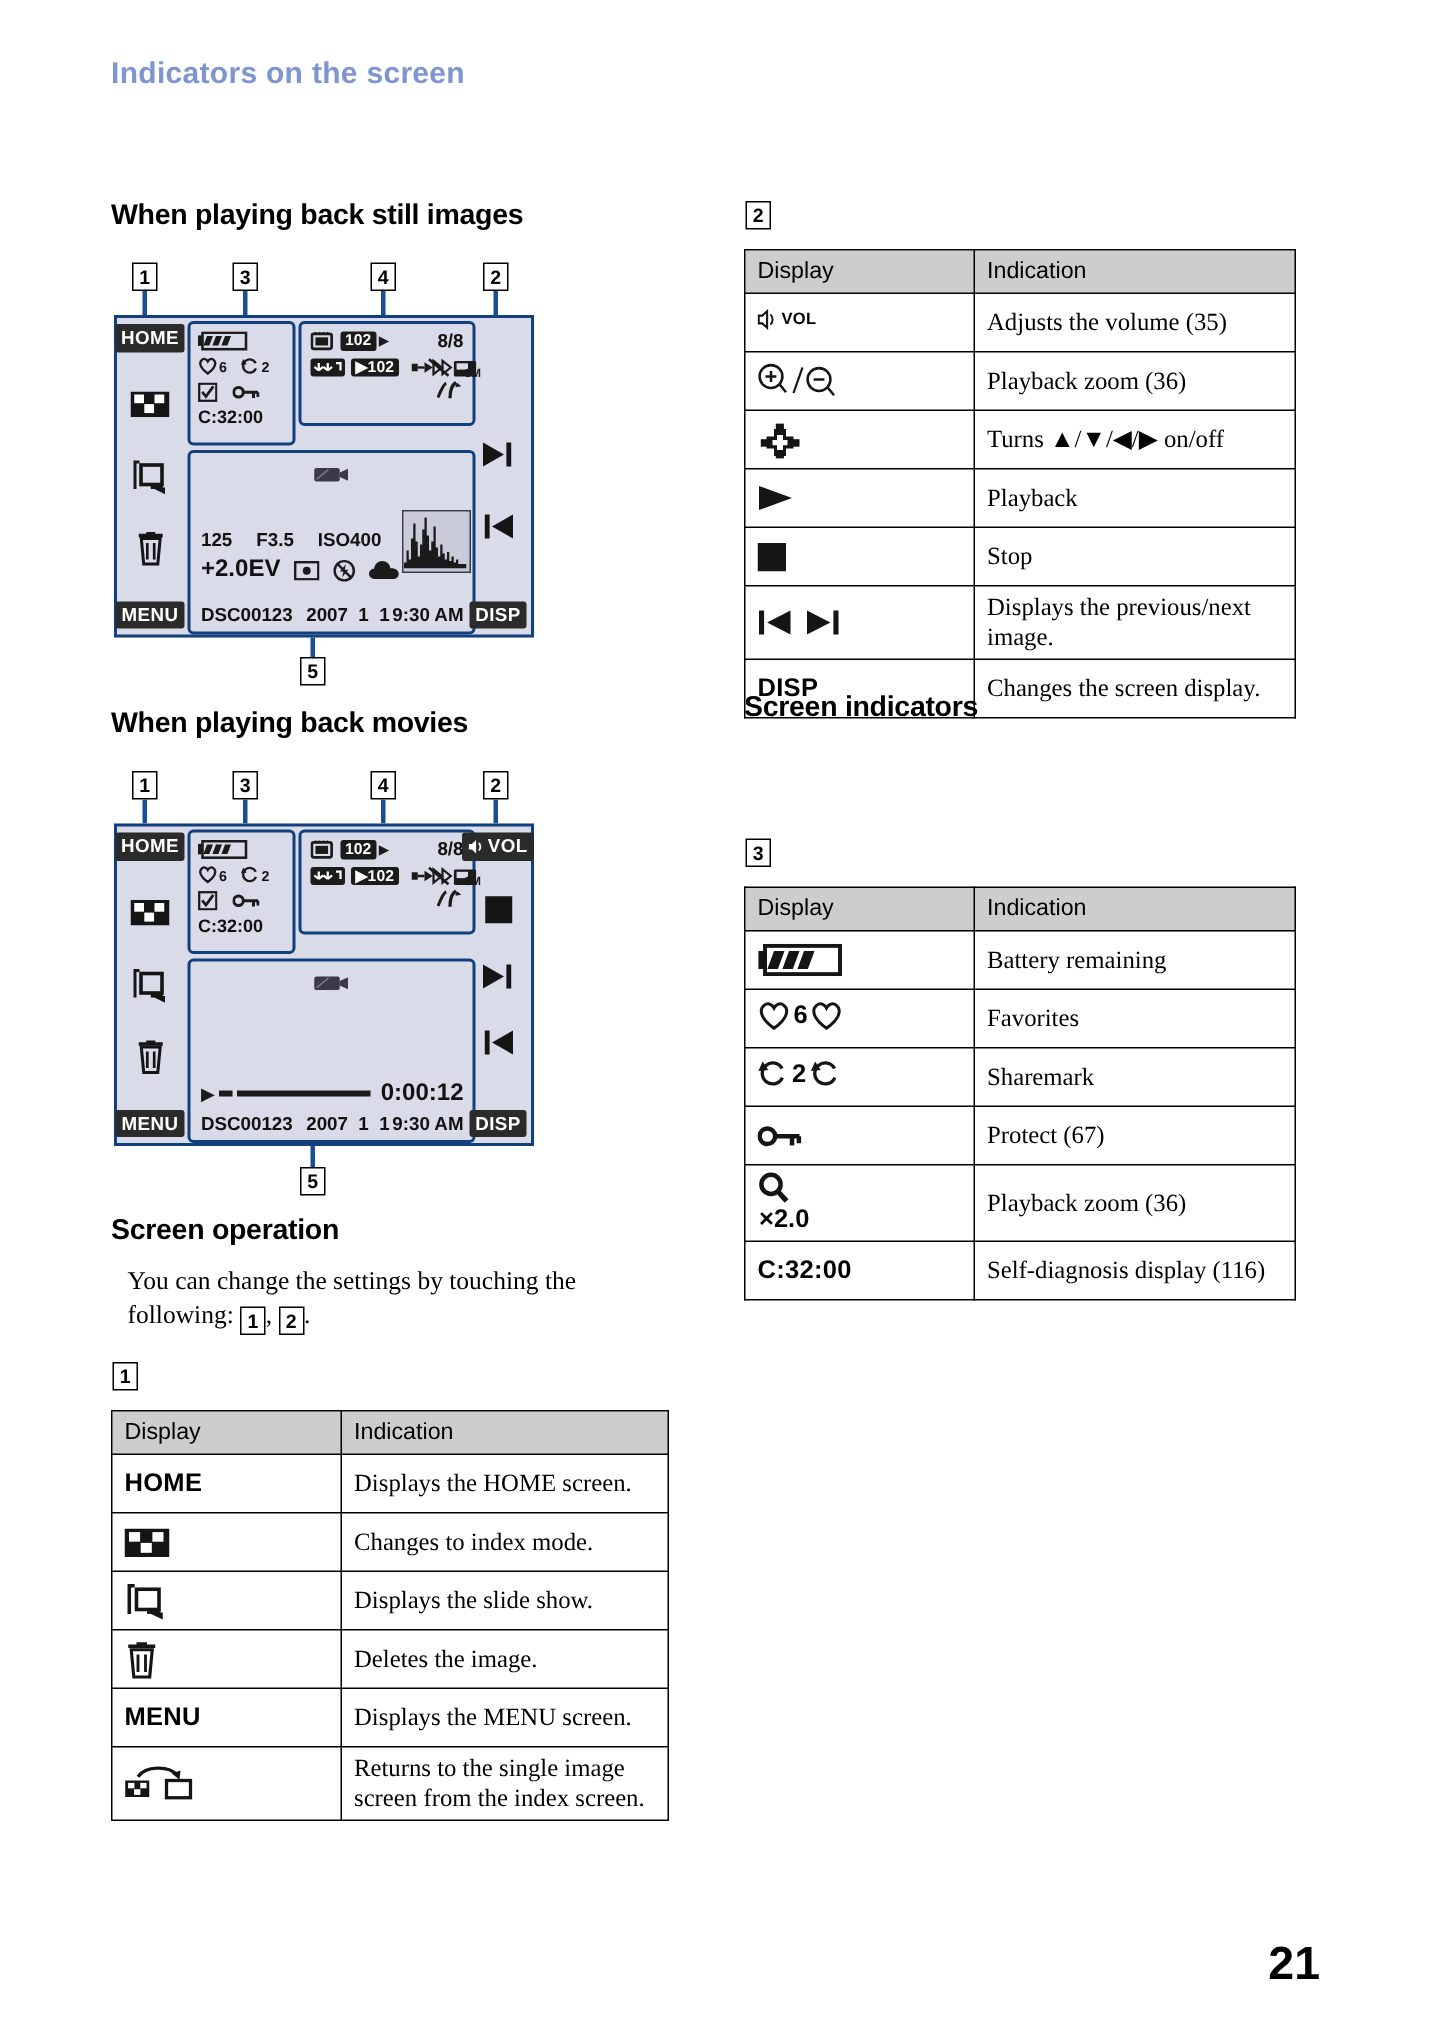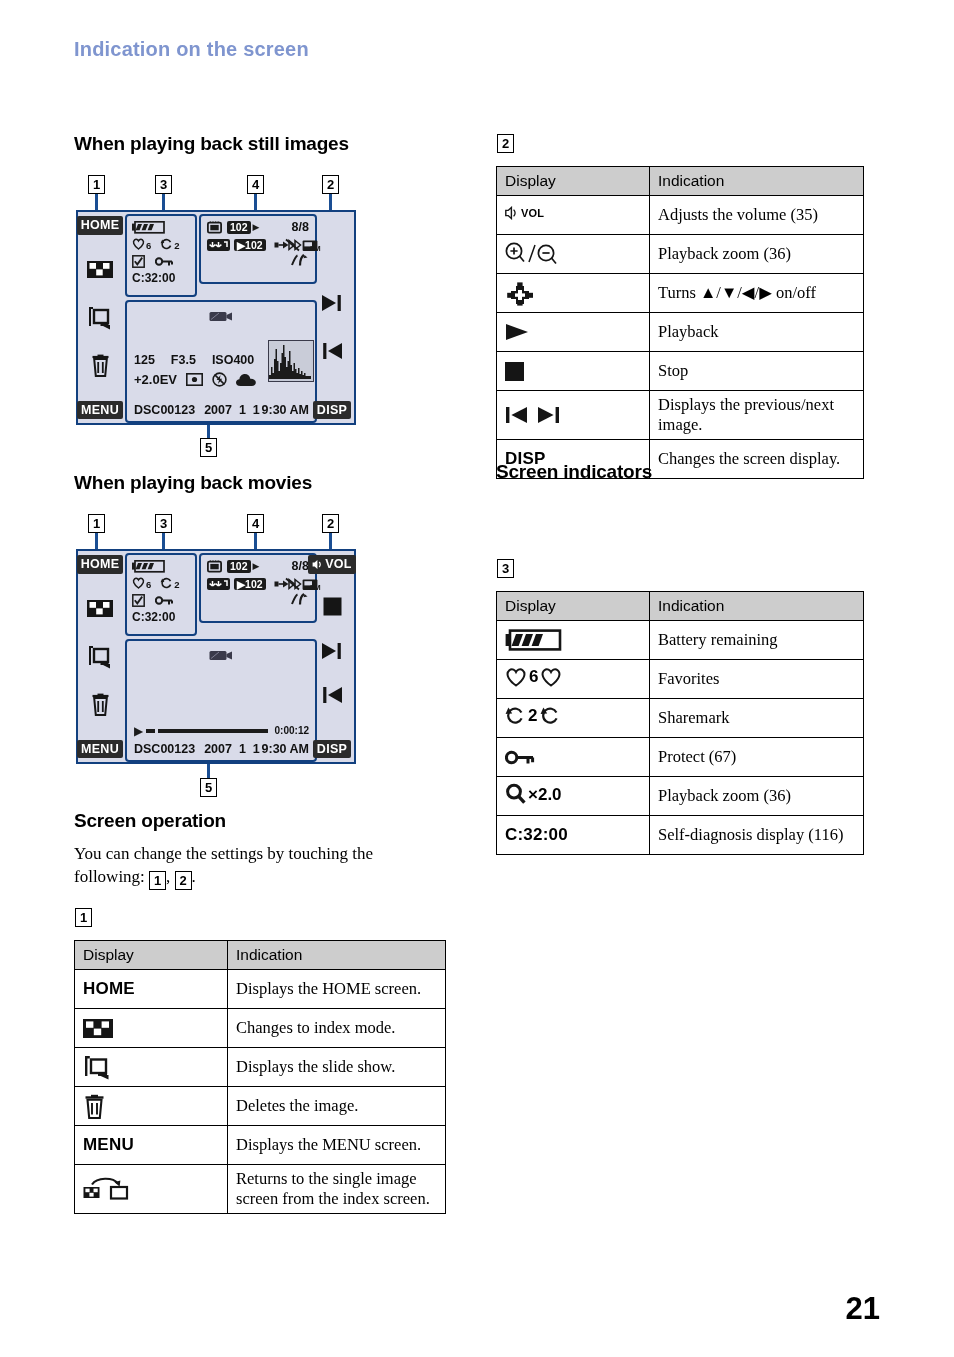--- a/index.html
+++ b/index.html
@@ -99,21 +99,21 @@
     font-family:"Liberation Sans", sans-serif;
     font-weight:bold;font-size:31px;color:#000;
   }
   svg{display:block;}
 </style>
 </head>
 <body>
 
 <div class="page">
 
-  <div class="chapter-title">Indication on the screen</div>
+  <div class="chapter-title">Indicators on the screen</div>
 
   <div class="h2" style="position:absolute;left:74px;top:133px;">When playing back still images</div>
 
   <div class="numbox abs" style="left:88px;top:175px;">1</div>
   <div class="lead" style="left:95px;top:194px;height:16px;"></div>
 
   <div class="numbox abs" style="left:155px;top:175px;">3</div>
   <div class="lead" style="left:162px;top:194px;height:16px;"></div>
 
   <div class="numbox abs" style="left:247px;top:175px;">4</div>
@@ -260,21 +260,21 @@
           <rect width="42" height="38" fill="#c9ccd8"></rect>
           <path d="M0 38 L0 34 L2 34 L2 26 L3.5 26 L3.5 32 L5 32 L5 18 L6.5 18 L6.5 8 L8 8 L8 20 L9.5 20 L9.5 30 L11 30 L11 22 L12.5 22 L12.5 12 L14 12 L14 4 L15.5 4 L15.5 16 L17 16 L17 26 L18.5 26 L18.5 20 L20 20 L20 10 L21.5 10 L21.5 24 L23 24 L23 30 L24.5 30 L24.5 22 L26 22 L26 28 L27.5 28 L27.5 32 L29 32 L29 27 L30.5 27 L30.5 33 L32 33 L32 30 L33.5 30 L33.5 34 L35 34 L35 32 L36.5 32 L36.5 35 L42 35 L42 38 Z" fill="#1b1b1b"></path>
         </svg>
       </div>
       <div class="lcdtxt" style="position:absolute;left:7px;top:52px;font-size:12.5px;display:flex;gap:16px;">
         <span>125</span>
         <span>F3.5</span>
         <span>ISO400</span>
       </div>
       <div style="position:absolute;left:7px;top:70px;display:flex;align-items:center;gap:9px;">
-        <span class="lcdtxt" style="font-size:13px;">+2.0EV</span>
+        <span class="lcdtxt" style="font-size:16px;">+2.0EV</span>
         <span>
           <svg width="17" height="13" viewBox="0 0 17 13">
               <rect x="0.8" y="0.8" width="15.4" height="11.4" fill="none" stroke="#1b1b1b" stroke-width="1.6"></rect>
               <circle cx="8.5" cy="6.5" r="2.6" fill="#1b1b1b"></circle>
             </svg>
         </span>
         <span>
           <svg width="15" height="15" viewBox="0 0 15 15">
               <circle cx="7.5" cy="7.5" r="6.4" fill="none" stroke="#1b1b1b" stroke-width="1.6"></circle>
               <path d="M8.6 3 L4.6 8 L7 8 L6 12 L10.2 6.8 L7.8 6.8 Z" fill="#1b1b1b"></path>
@@ -460,21 +460,21 @@
         <svg width="24" height="13" viewBox="0 0 24 13">
             <rect x="0.5" y="2" width="17" height="9" rx="1.5" fill="#3a3a4a"></rect>
             <path d="M17.5 5 L23 2.5 L23 10.5 L17.5 8 Z" fill="#3a3a4a"></path>
             <path d="M2 9.5 L10 3" stroke="#7e7e92" stroke-width="1"></path>
           </svg>
       </div>
       <div style="position:absolute;left:7px;bottom:23px;right:6px;display:flex;align-items:center;">
         <span style="color:#1b1b1b;font-size:12px;line-height:1;">▶</span>
         <span style="display:inline-block;width:9px;height:3.2px;background:#1b1b1b;margin-left:3px;"></span>
         <span style="flex:1;height:3.2px;background:#1b1b1b;margin-left:3px;"></span>
-        <span class="lcdtxt" style="margin-left:7px;font-size:10px;">0:00:12</span>
+        <span class="lcdtxt" style="margin-left:7px;font-size:16px;">0:00:12</span>
       </div>
       <div class="lcdtxt" style="position:absolute;left:7px;bottom:5px;right:6px;font-size:12.5px;display:flex;align-items:center;">
         <span>DSC00123</span>
         <span style="margin-left:9px;white-space:pre;">2007  1  1</span>
         <span style="margin-left:auto;">9:30 AM</span>
       </div>
     </div>
 
     <div class="btncol" style="right:0;top:0;justify-content:flex-start;">
       <div class="hardbtn" style="gap:2px;">
@@ -505,21 +505,21 @@
           </svg>
       </div>
       <div class="hardbtn" style="position:absolute;bottom:4px;">DISP</div>
     </div>
   </div>
 
   <div class="lead" style="left:207px;top:764px;height:14px;"></div>
   <div class="numbox abs" style="left:200px;top:778px;">5</div>
 
   <div class="h2" style="position:absolute;left:74px;top:810px;">Screen operation</div>
-  <div class="body-txt" style="position:absolute;left:74px;top:843px;width:372px;">
+  <div class="body-txt" style="position:absolute;left:85px;top:843px;width:372px;">
     <span>You can change the settings by touching the following: </span><span class="numbox">1</span><span>, </span><span class="numbox">2</span><span>.</span>
   </div>
 
   <div class="numbox abs" style="left:75px;top:908px;">1</div>
 
   <table class="tbl" style="left:74px;top:940px;width:372px;">
     <thead>
       <tr>
         <th>Display</th>
         <th>Indication</th>
@@ -749,21 +749,21 @@
                 <circle cx="6.6" cy="8.5" r="5.2" fill="none" stroke="#151515" stroke-width="3"></circle>
                 <path d="M11 8.5 L28 8.5" stroke="#151515" stroke-width="3"></path>
                 <path d="M23 8.5 L23 14.6 M27.6 8.5 L27.6 13.2" stroke="#151515" stroke-width="3"></path>
               </svg>
           </span>
         </td>
         <td class="ind">Protect (67)</td>
       </tr>
       <tr>
         <td class="disp">
-          <span style="display:inline-flex;align-items:flex-end;">
+          <span style="display:inline-flex;align-items:flex-start;flex-direction:column;">
             <svg width="22" height="22" viewBox="0 0 22 22">
                 <circle cx="9" cy="8.6" r="6.4" fill="none" stroke="#151515" stroke-width="3"></circle>
                 <path d="M13.6 13.4 L19.4 19.6" stroke="#151515" stroke-width="3.4"></path>
               </svg>
             <span style="font-family:'Liberation Sans',sans-serif;font-weight:bold;font-size:17px;margin-left:1px;">×2.0</span>
           </span>
         </td>
         <td class="ind">Playback zoom (36)</td>
       </tr>
       <tr>

